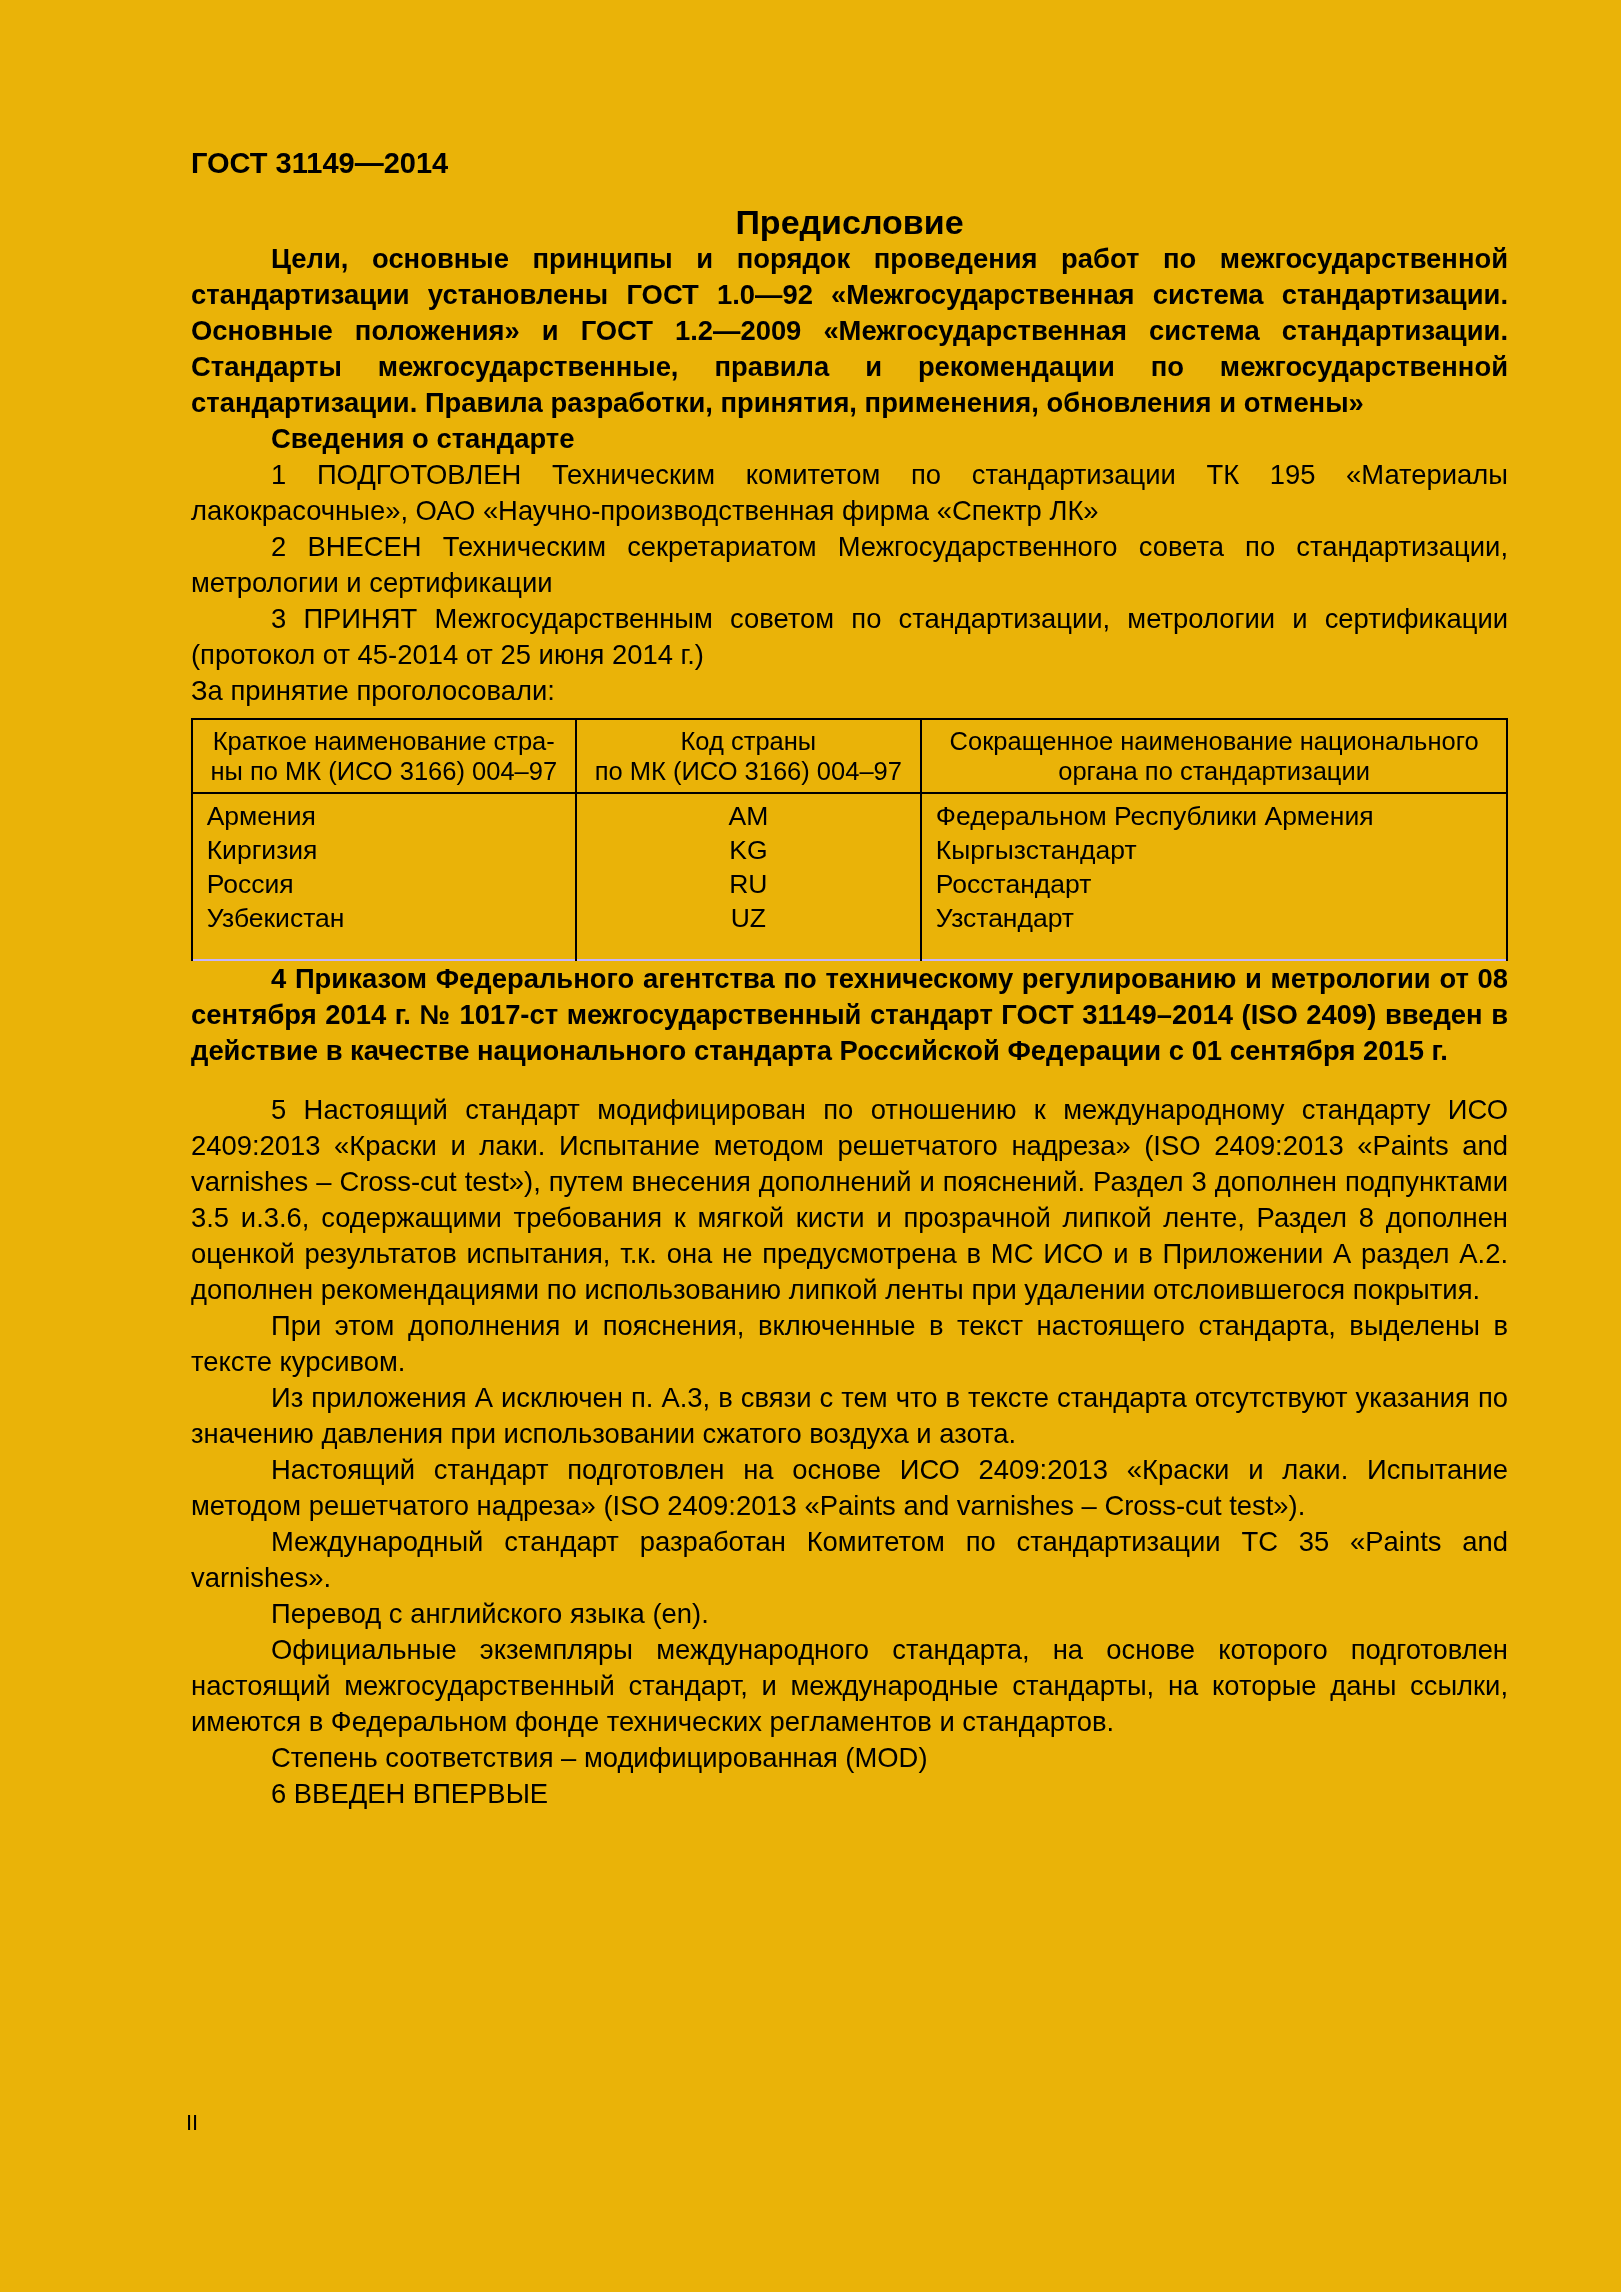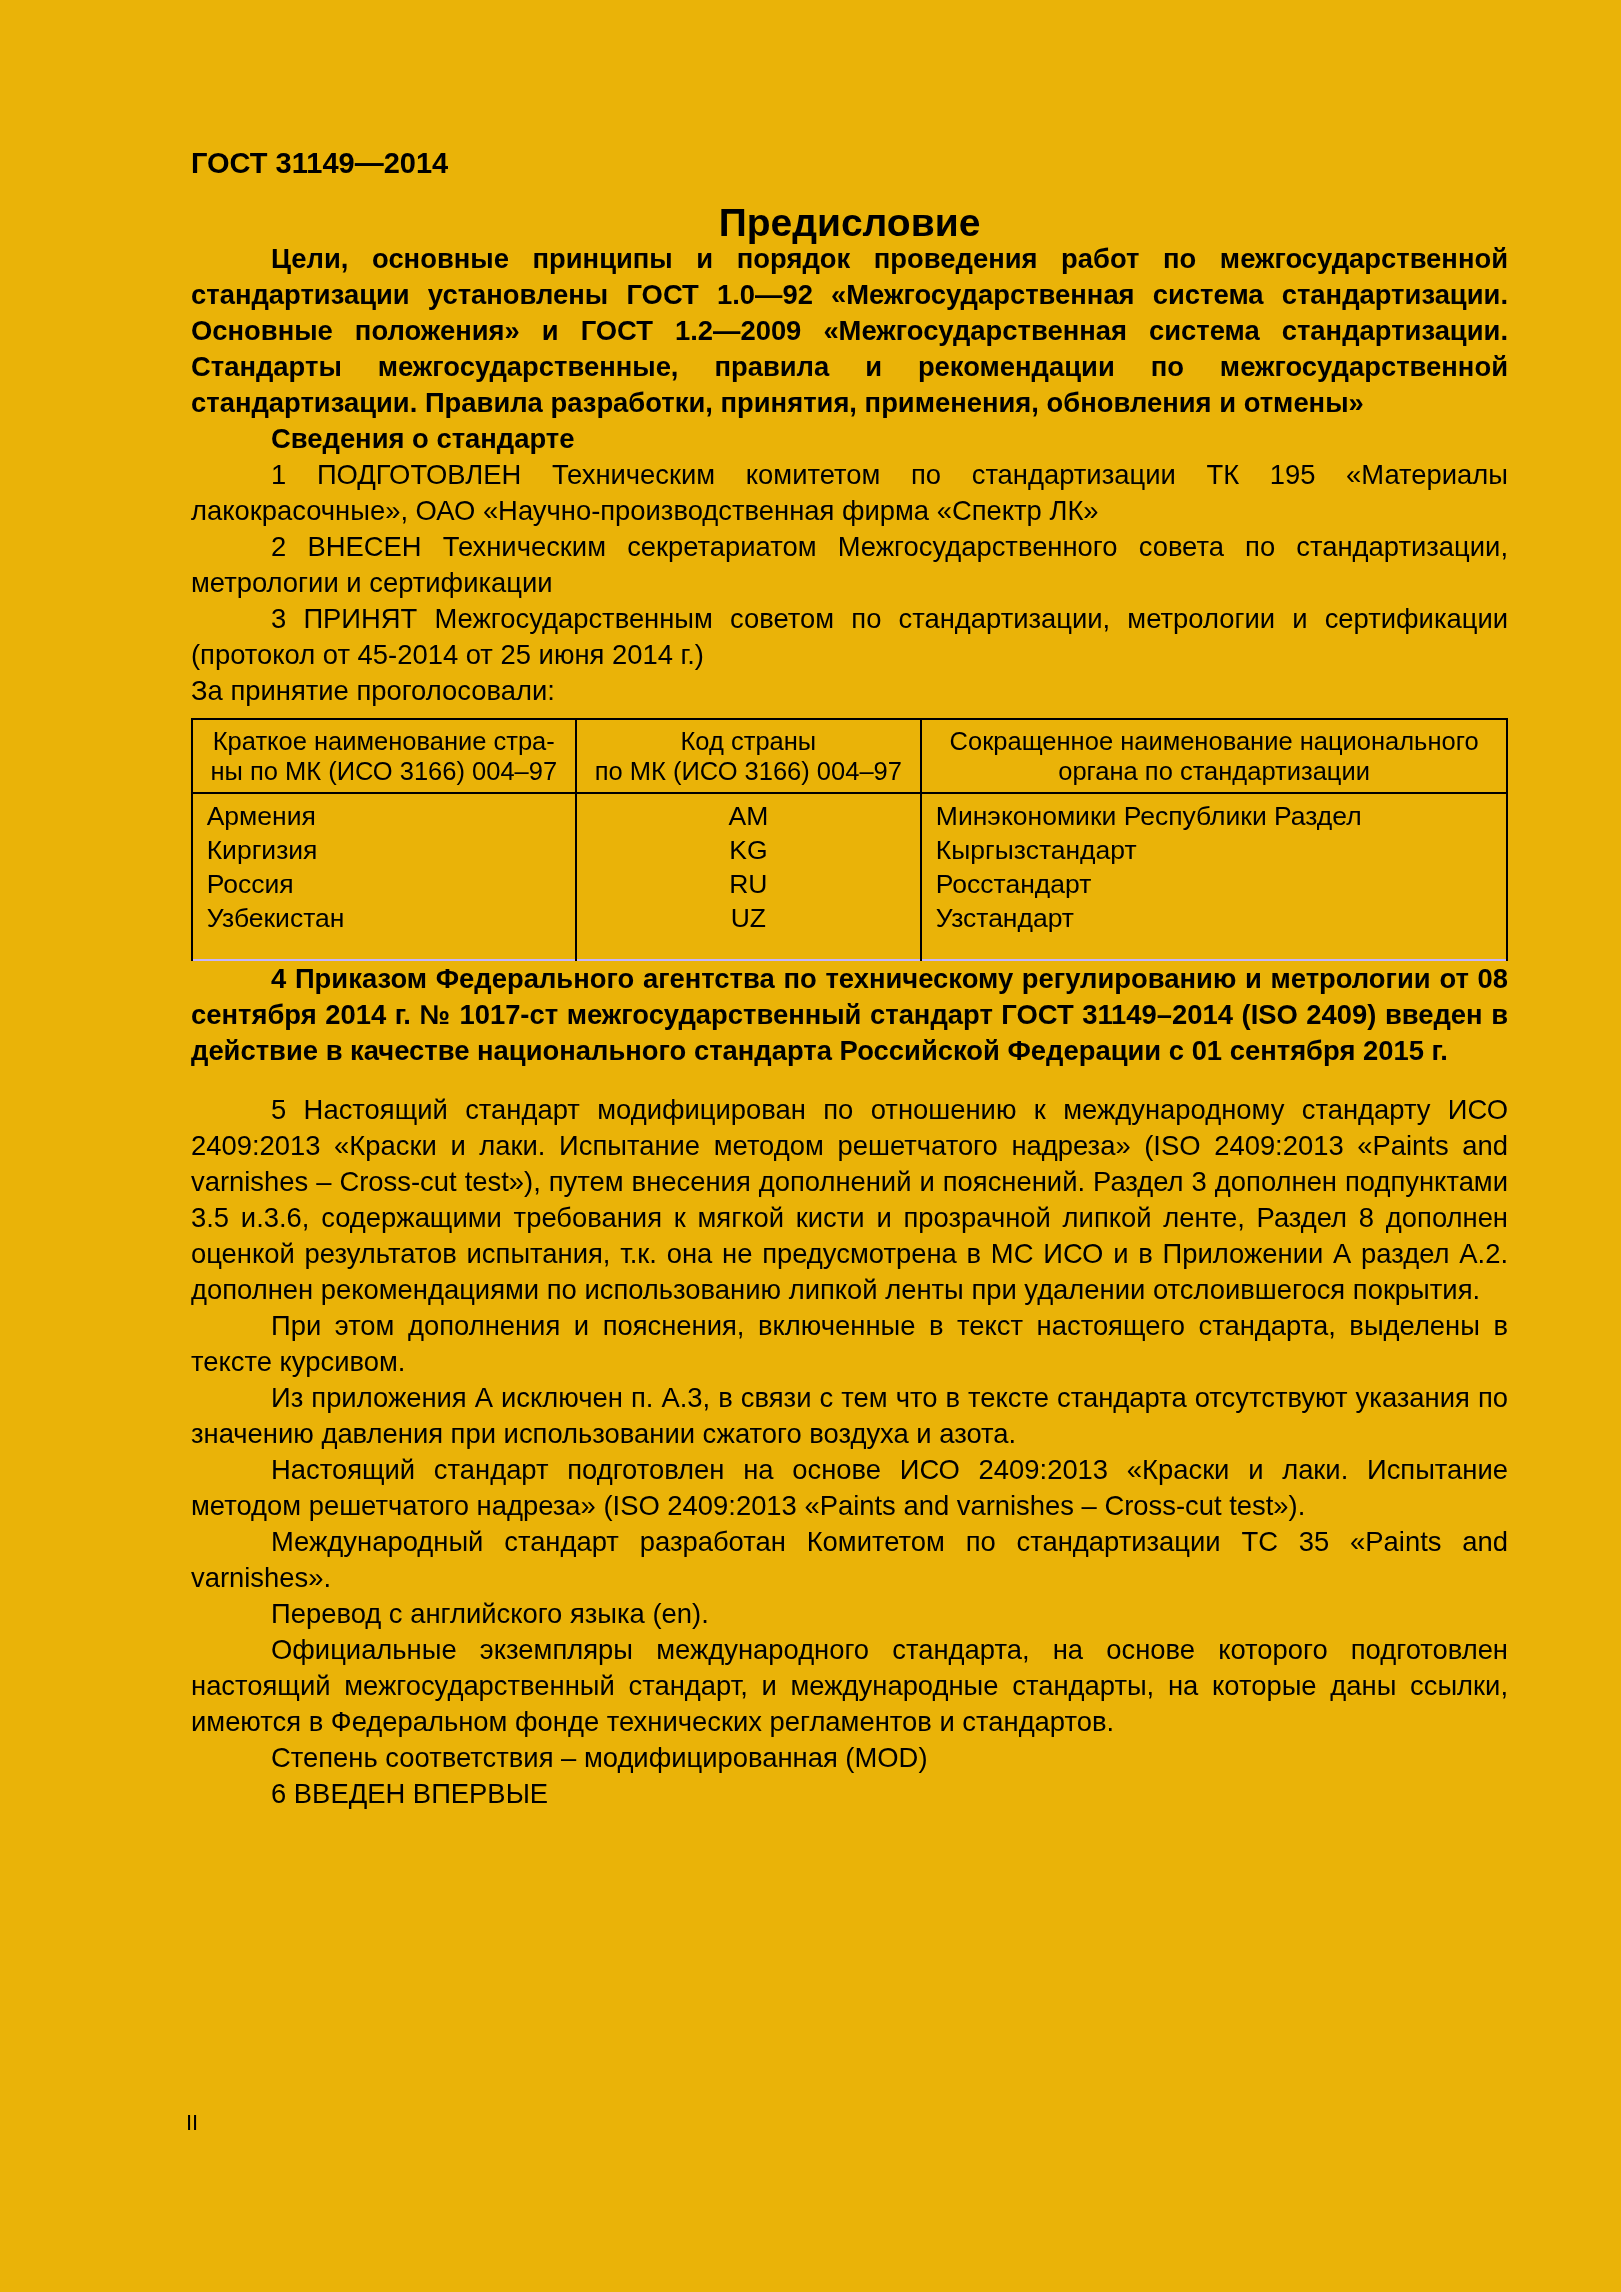--- a/index.html
+++ b/index.html
@@ -21,21 +21,21 @@
     overflow: hidden;
   }
   .doc-code {
     font-weight: bold;
     font-size: 29px;
     line-height: 33px;
   }
   .title {
     margin: 23.5px 0 0 0;
     text-align: center;
-    font-size: 39px;
+    font-size: 34px;
     line-height: 37px;
     font-weight: bold;
   }
   p.para {
     margin: 0;
     text-align: justify;
   }
   .indent { text-indent: 80px; }
   .bold { font-weight: bold; }
   .mt-lg { margin-top: 45px; font-weight: bold; }
@@ -110,21 +110,21 @@
         <th class="col-code">Код страны
 по МК (ИСО 3166) 004–97</th>
         <th class="col-org">Сокращенное наименование национального
 органа по стандартизации</th>
       </tr>
     </thead>
     <tbody>
       <tr>
         <td class="col-country">Армения</td>
         <td class="col-code">AM</td>
-        <td class="col-org">Минэкономики Республики Раздел</td>
+        <td class="col-org">Федеральном Республики Армения</td>
       </tr>
       <tr>
         <td class="col-country">Киргизия</td>
         <td class="col-code">KG</td>
         <td class="col-org">Кыргызстандарт</td>
       </tr>
       <tr>
         <td class="col-country">Россия</td>
         <td class="col-code">RU</td>
         <td class="col-org">Росстандарт</td>

